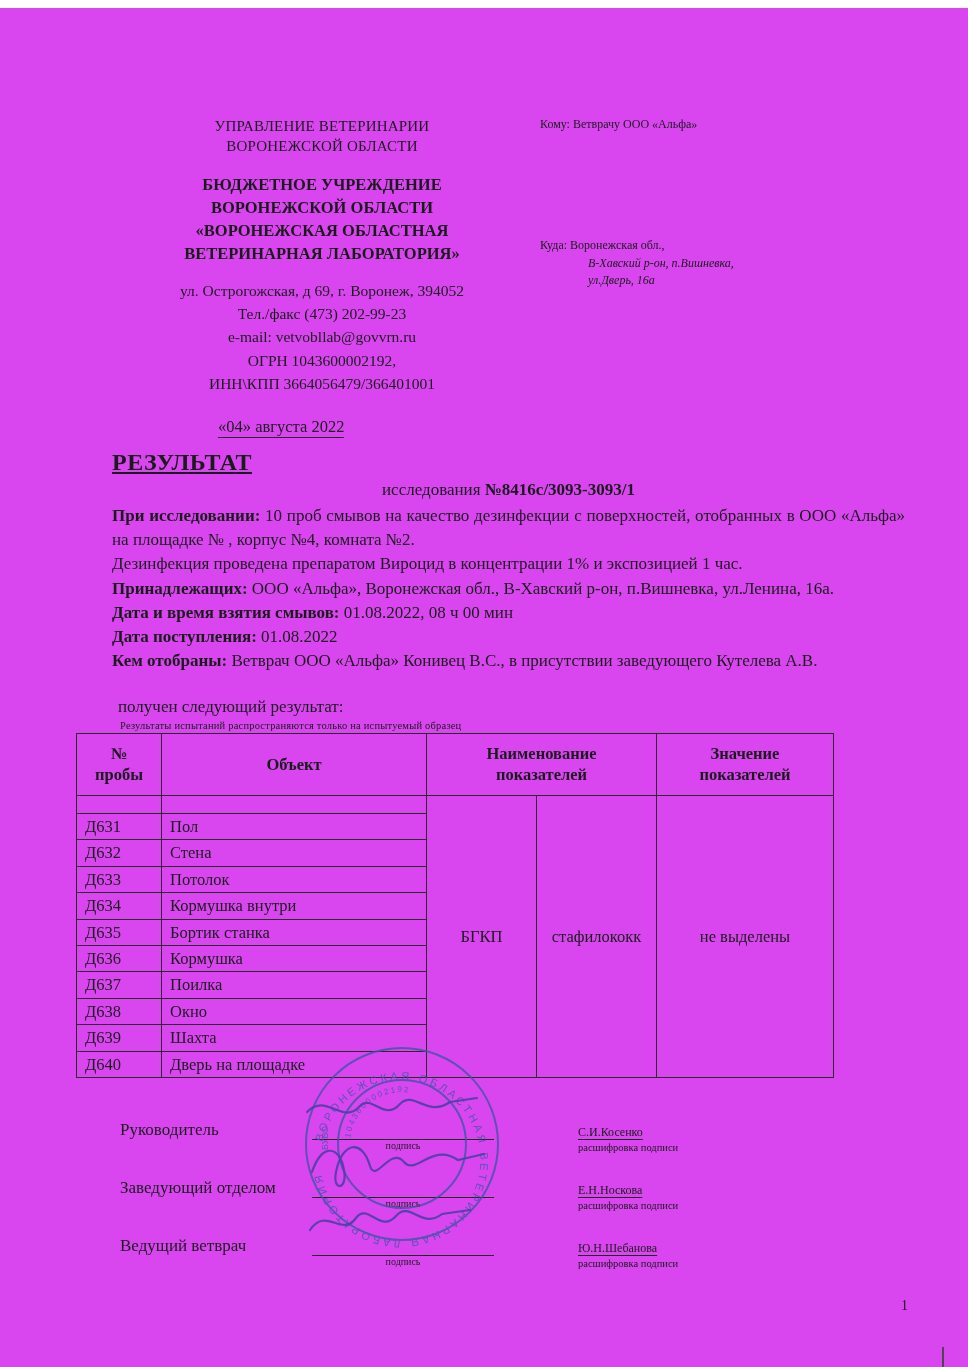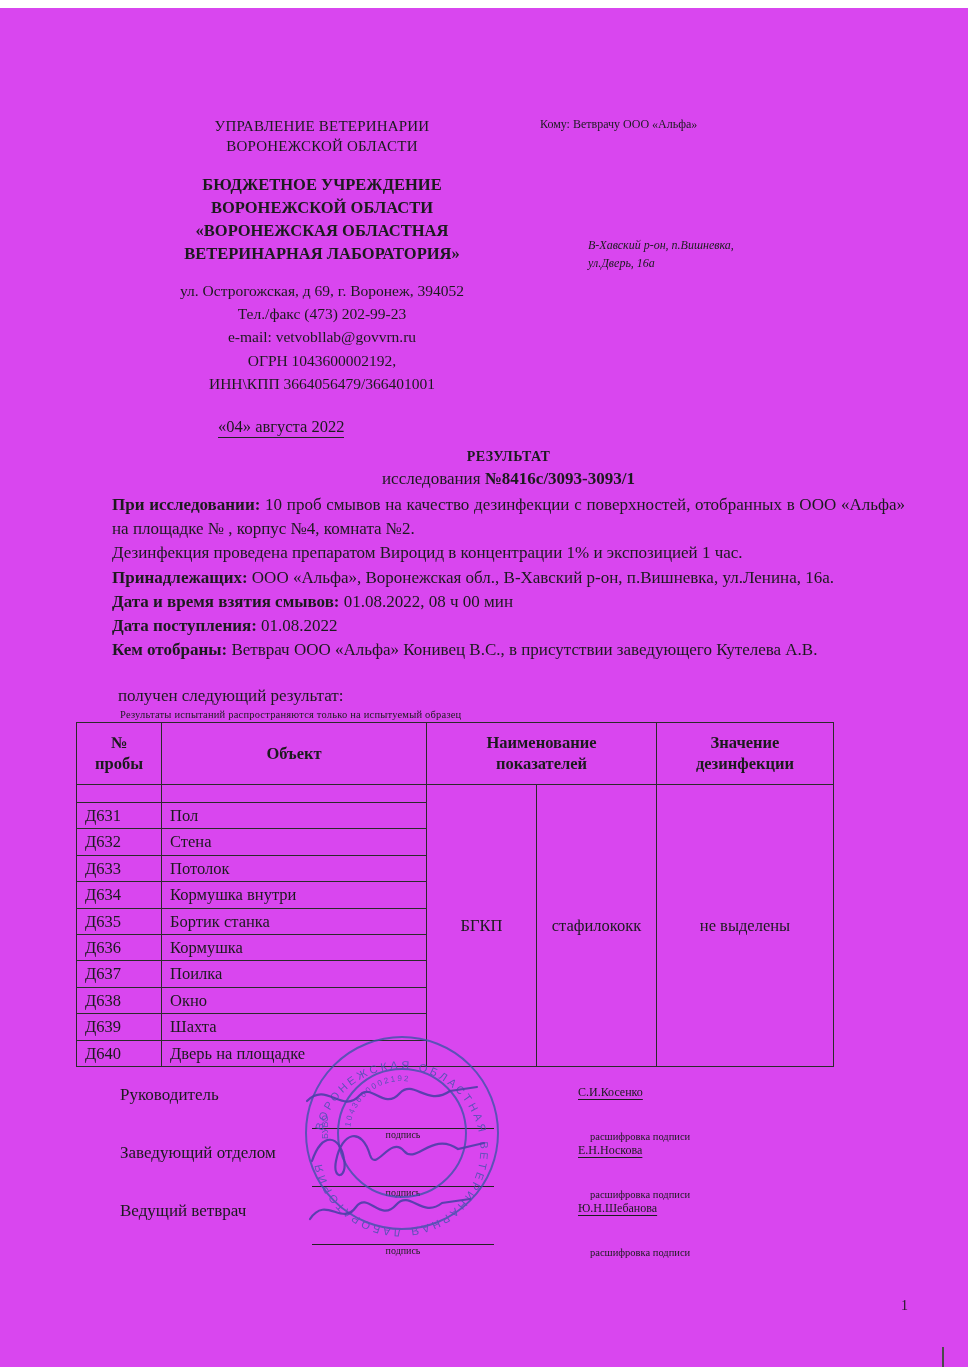--- a/index.html
+++ b/index.html
@@ -18,21 +18,21 @@
   .authority { font-size:15px; line-height:1.35; letter-spacing:.2px; }
   .orgname { margin-top:16px; font-weight:bold; font-size:16.5px; line-height:1.4; }
   .address { margin-top:14px; font-size:15.5px; line-height:1.5; }
   .header-right { margin-left:38px; font-size:12px; line-height:1.45; }
   .destination { margin-top:104px; }
   .destination-indent { margin-left:48px;font-style:italic; }
 
   .date-line { margin-top:22px; margin-left:106px; font-size:16.5px; }
   .date-line span { border-bottom:1px solid #222; padding-bottom:1px; }
 
-  .title { text-align:center; margin-top:12px; font-weight:bold; font-size:14px; letter-spacing:.5px; }
+  .title { margin-top:12px; font-weight:bold; font-size:24px; letter-spacing:.5px;text-decoration:underline; }
   .subtitle { text-align:center; font-size:17px; margin-top:4px; }
   .subtitle b { font-weight:bold; }
 
   .body-text { margin-top:4px; }
   .para { font-size:17px; line-height:1.42; text-align:justify; }
 
   .result-line { margin-top:24px; font-size:17px; margin-left:6px; }
   .disclaimer { font-size:10.5px; margin:3px 0 2px 8px; letter-spacing:.2px; }
 
   
@@ -40,27 +40,27 @@
   table.results th, table.results td { border:1px solid #2b2b2b; }
   table.results th { font-weight:bold; font-size:16.5px; text-align:center; vertical-align:middle; padding:9px 4px; line-height:1.3; }
   table.results td { font-size:16.5px; padding:1px 8px; line-height:1.42; }
   td.c-id { text-align:left; padding-left:14px; }
   td.c-obj { text-align:left; padding-left:10px; }
   tr.spacer-row td { height:18px; }
   td.merged { text-align:center; vertical-align:middle; }
 
   
   .signatures { position:relative; margin-top:18px; margin-left:8px; }
-  .sig-row { display:flex; height:44px; margin-bottom:14px; }
+  .sig-row { display:flex; align-items:flex-end; height:44px; margin-bottom:14px; }
   .sig-role { width:192px; font-size:17px; }
   .sig-line { width:182px; border-bottom:1.3px solid #222; height:100%; position:relative; }
   .sig-cap { position:absolute; top:100%; left:50%; transform:translateX(-50%); font-size:10px; margin-top:1px; color:#222; }
   .sig-name-block { margin-left:84px; position:relative; }
   .sig-name { font-size:12px; text-decoration:underline; text-underline-offset:3px; }
-  .sig-cap2 { position:absolute; top:100%; left:12px; font-size:10.5px; white-space:nowrap; margin-top:2px; }
+  .sig-cap2 { position:absolute; top:100%; left:0; font-size:10.5px; white-space:nowrap; margin-top:2px; }
 
   .stamp { position:absolute; left:172px; top:-62px; opacity:.78; pointer-events:none; }
   .stamp circle { fill:none; stroke:#3b55a8; stroke-width:2; }
   .stamp text { fill:#3b55a8; font-family:"Liberation Sans",sans-serif; }
   .stamp .ink { fill:none; stroke:#2a3d96; stroke-width:2.2; stroke-linecap:round; opacity:.92; }
 
   .page-number { position:absolute; top:1290px; right:60px; font-size:14px; }
   .scan-artifact { position:absolute; right:24px; bottom:6px; width:2px; height:22px; background:#4a4a4a; }
 </style>
 </head>
@@ -78,20 +78,21 @@
 ВЕТЕРИНАРНАЯ ЛАБОРАТОРИЯ»</div>
       <div class="address pre">ул. Острогожская, д 69, г. Воронеж, 394052
 Тел./факс (473) 202-99-23
 e-mail: vetvobllab@govvrn.ru
 ОГРН 1043600002192,
 ИНН\КПП 3664056479/366401001</div>
     </div>
     <div class="header-right">
       <div class="recipient">Кому: Ветврачу ООО «Альфа»</div>
       <div class="destination">
+        <div>Куда: Воронежская обл.,</div>
         <div class="destination-indent">В-Хавский р-он, п.Вишневка,</div>
         <div class="destination-indent">ул.Дверь, 16а</div>
       </div>
     </div>
   </div>
 
   <div class="date-line">
     <span>«04» августа 2022</span>
   </div>
 
@@ -121,21 +122,21 @@
         <col style="width:177px">
     </colgroup>
     <thead>
       <tr>
         <th class="pre">№
 пробы</th>
         <th>Объект</th>
         <th colspan="2" class="pre">Наименование
 показателей</th>
         <th class="pre">Значение
-дезинфекции</th>
+показателей</th>
       </tr>
     </thead>
     <tbody>
       <tr class="spacer-row">
         <td></td>
         <td></td>
         <td class="merged" rowspan="11">БГКП</td>
         <td class="merged" rowspan="11">стафилококк</td>
         <td class="merged" rowspan="11">не выделены</td>
       </tr>

